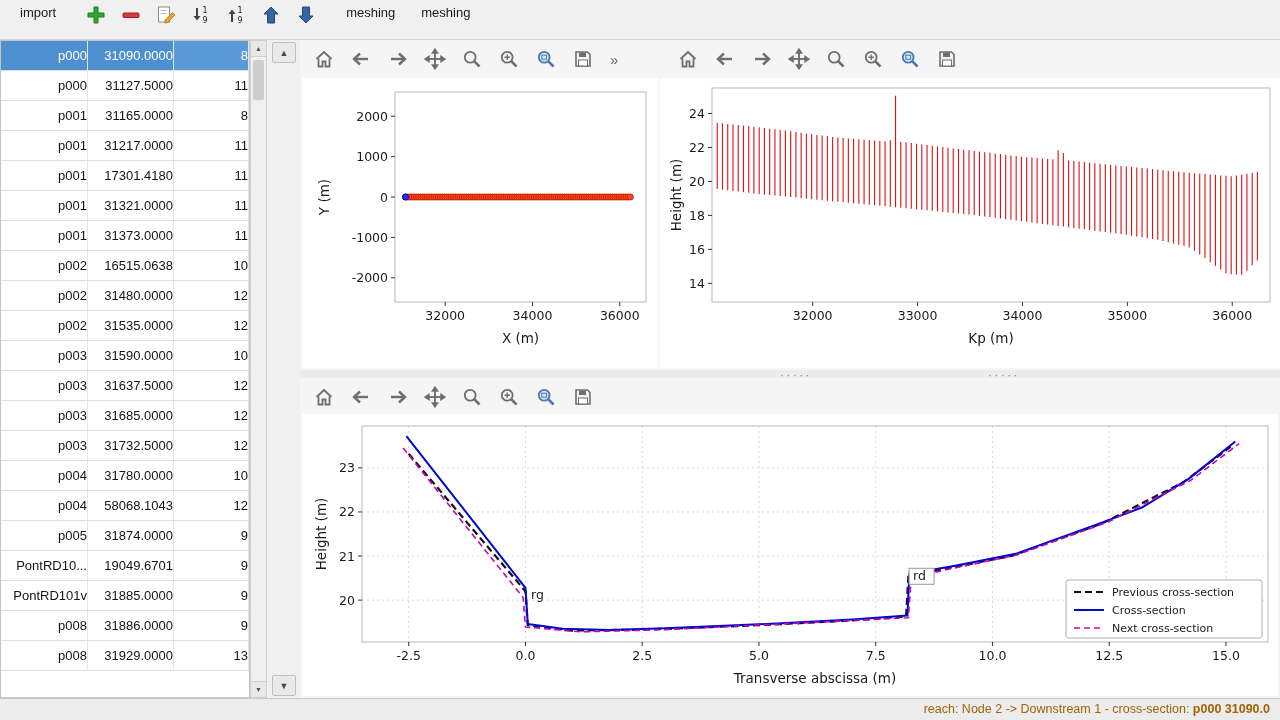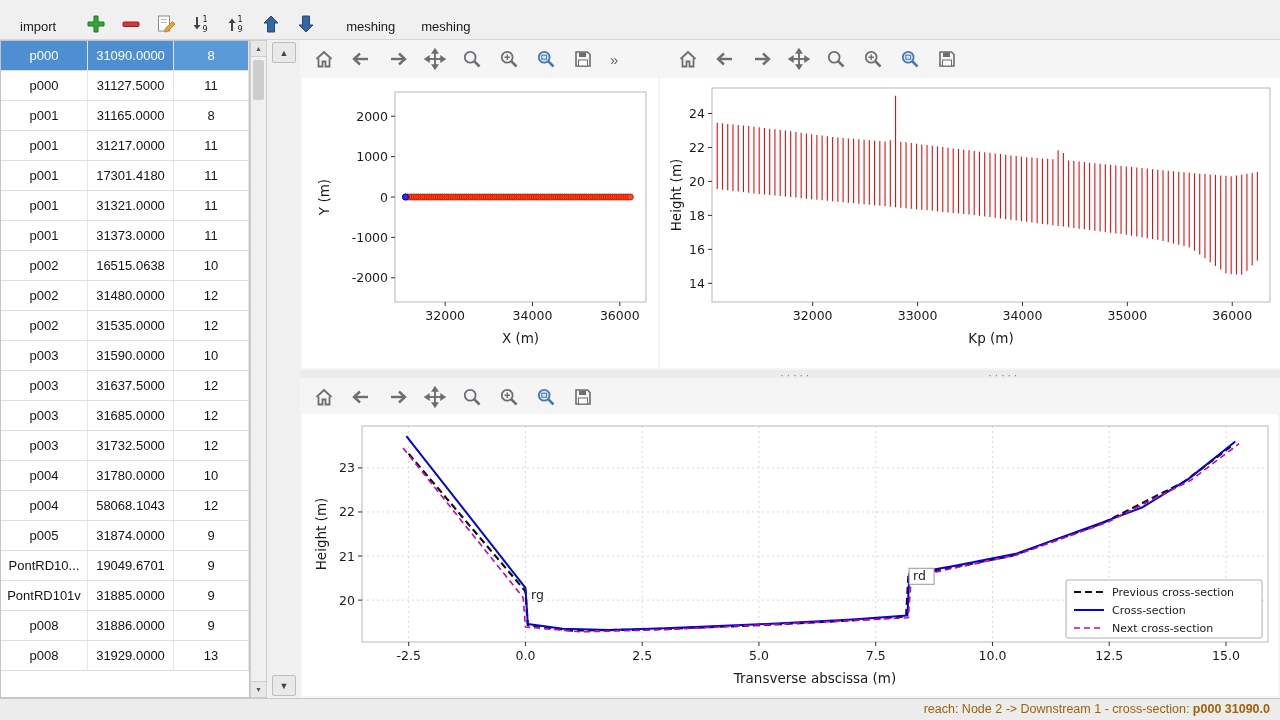--- a/index.html
+++ b/index.html
@@ -2,36 +2,36 @@
 <html><head>
 <meta charset="utf-8">
 <style>
   * { box-sizing: border-box; margin: 0; padding: 0; }
   html,body { width:1280px; height:720px; overflow:hidden;
     font-family:"Liberation Sans","DejaVu Sans",sans-serif; background:#f0f0f0; }
 
   
   .app-toolbar { position:absolute; left:0; top:0; right:0; height:40px;
     background:#f0f0f0; border-bottom:1px solid #d6d6d6;
-    display:flex; align-items:flex-end; padding:0 10px; gap:6px; }
+    display:flex; align-items:flex-start; padding:0 10px; gap:6px; }
   .txt-btn { background:transparent; border:none; font:13px "Liberation Sans",sans-serif;
     color:#1a1a1a; padding:5px 10px; cursor:default; }
   .tb-btn { width:32px; height:30px; background:transparent; border:none;
     display:inline-flex; align-items:center; justify-content:center; cursor:default; }
   .tb-btn .icon { display:inline-flex; }
   #app-toolbar-icons { display:inline-flex; gap:3px; margin:0 8px; }
 
   
   .table-wrap { position:absolute; left:0; top:40px; width:250px; bottom:22px;
     background:#ffffff; border:1px solid #c4c4c4; }
   .t-head, .t-row { display:grid; grid-template-columns:87px 86px 75px; }
   .t-head { height:24px; line-height:23px; background:#f1f1f1; border-bottom:1px solid #c4c4c4;
     font-weight:bold; font-size:13px; text-align:center; }
   .t-head > div { border-right:1px solid #c8c8c8; }
-  .t-row { height:30px; line-height:29px; font-size:13px; text-align:center;
+  .t-row { height:30px; line-height:29px; font-size:13px; text-align:right;
     border-bottom:1px solid #dedede; color:#141414; background:#fff; }
   .t-row .t-cell { border-right:1px solid #e6e6e6; overflow:hidden; white-space:nowrap; }
   .t-row.selected { background:#4d8fd1; color:#ffffff; }
   .t-row.selected .t-cell:last-child { background:#5b9ad9; }
 
   
   .vscroll { position:absolute; left:250px; top:40px; width:17px; bottom:22px;
     background:#f0f0f0; border:1px solid #cfcfcf; }
   .vs-btn { position:absolute; left:0; right:0; height:16px; background:#e8e8e8;
     border:none; font-size:7px; color:#555; cursor:default; }

